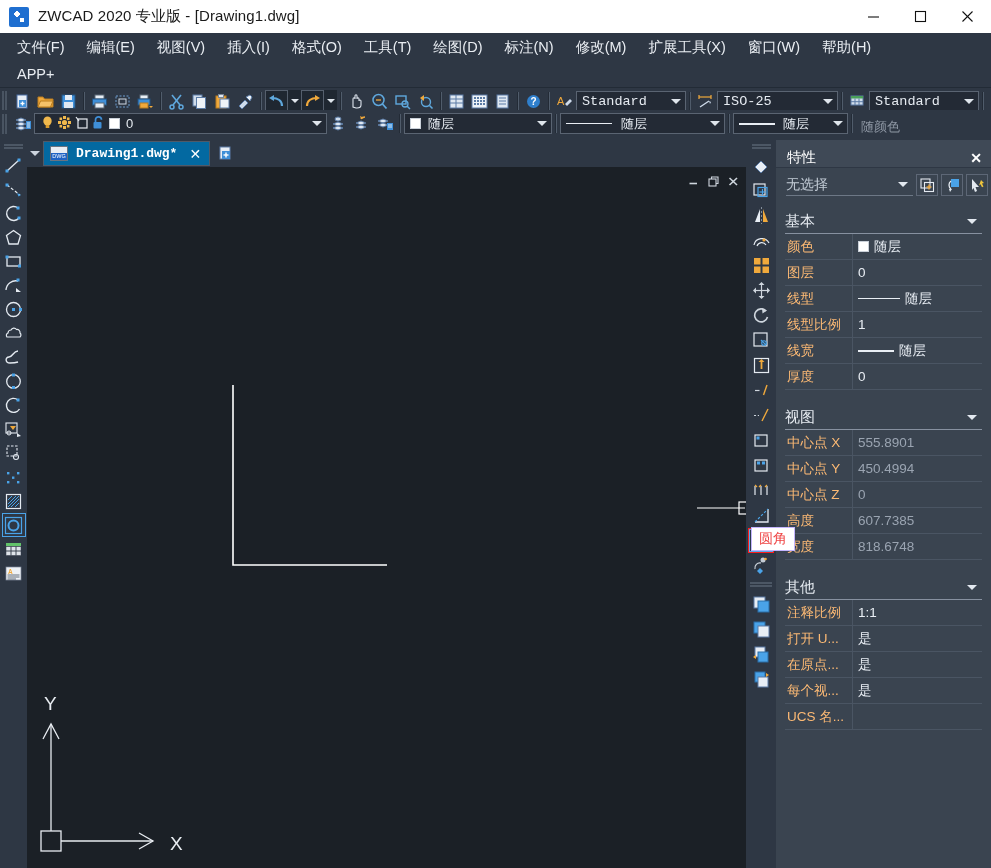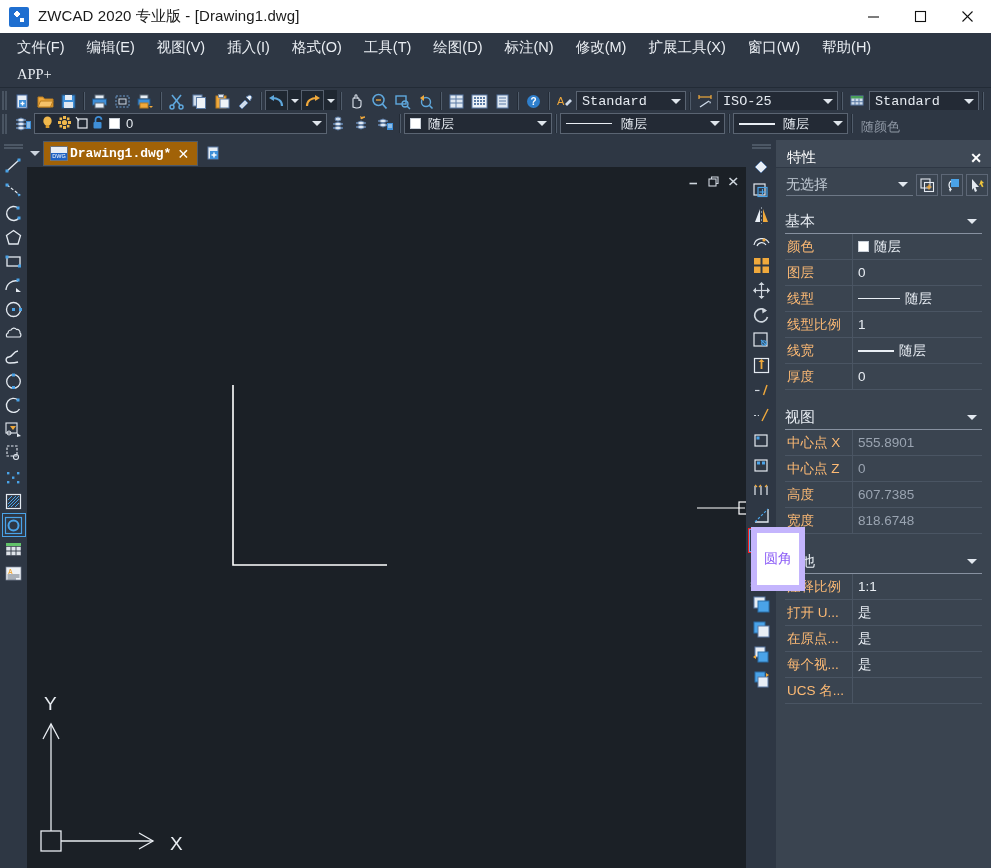--- a/index.html
+++ b/index.html
@@ -47,21 +47,21 @@
   }
   .tb-btn svg { display: block; }
 
   
   .menubar {
     position: absolute; left: 0; top: 33px; width: 991px; height: 54px;
     background: #2e3744;
     padding: 0 6px;
   }
   .menu-row { display: flex; align-items: center; height: 28px; text-align: right; }
-  .menu-row.second { height: 26px; font-family: Liberation Serif, serif; }
+  .menu-row.second { height: 26px; }
   .menu-item {
     color: #e9edf2; font-size: 14.5px; padding: 2px 11px;
     white-space: nowrap; line-height: 22px;
   }
 
   
   .toolbar-row {
     position: absolute; left: 0; width: 991px; height: 27px;
     background: #2e3744;
     display: flex; align-items: center;
@@ -165,23 +165,23 @@
   }
   .tab-scroll {
     width: 16px; height: 27px; display: flex; align-items: center;
     justify-content: center;
   }
   .tab-scroll::after {
     content: ""; border-left: 5px solid transparent;
     border-right: 5px solid transparent; border-top: 5px solid #ccd4de;
   }
   .doctab {
-    height: 25px; background: #a16207; border: 1px solid #4f5a68;
+    height: 25px; background: #0369a1; border: 1px solid #4f5a68;
     display: flex; align-items: center; padding: 0 4px 0 6px;
-    gap: 2px; color: #ffffff; flex: none;
+    gap: 8px; color: #ffffff; flex: none;
   }
   .doctab .dwg-icon {
     width: 18px; height: 15px; flex: none; position: relative;
     background: #e9eef4; border: 1px solid #6a7380; border-radius: 1px;
   }
   .doctab .dwg-icon::before {
     content: "DWG"; position: absolute; left: 0; bottom: 0;
     width: 100%; font-size: 5.5px; text-align: center;
     background: #1f63c4; color: #fff; line-height: 7px;
     font-family: "Liberation Sans", sans-serif;
@@ -292,22 +292,22 @@
     border: 1px solid #c9d0d8; flex: none;
   }
   .ltline {
     width: 46px; height: 1px; background: #e9eef4; flex: none;
   }
   .ltline.thick { height: 2px; width: 36px; }
 
   
   .tooltip {
     position: absolute; left: 751px; top: 527px;
-    background: #ffffff; border: 6px solid #c4b5fd;
-    color: #8b5cf6; font-size: 14px; padding: 17px 7px;
+    background: #ffffff; border: 1px solid #c4b5fd;
+    color: #ef4444; font-size: 14px; padding: 2px 7px;
     z-index: 30; white-space: nowrap;
   }
 </style>
 </head>
 <body>
 
 <div id="app">
 
   <div class="titlebar">
     <div class="tb-logo"></div>
@@ -1117,20 +1117,24 @@
     <div class="prop-group" style="margin-top:16px">
       <div class="pg-head">
         <span class="pgh-label">视图</span>
         <span class="pgh-arrow"></span>
       </div>
       <div class="prow">
         <span class="pkey">中心点 X</span>
         <span class="pval dim">555.8901</span>
       </div>
       <div class="prow">
+        <span class="pkey">中心点 Y</span>
+        <span class="pval dim">450.4994</span>
+      </div>
+      <div class="prow">
         <span class="pkey">中心点 Z</span>
         <span class="pval dim">0</span>
       </div>
       <div class="prow">
         <span class="pkey">高度</span>
         <span class="pval dim">607.7385</span>
       </div>
       <div class="prow">
         <span class="pkey">宽度</span>
         <span class="pval dim">818.6748</span>

